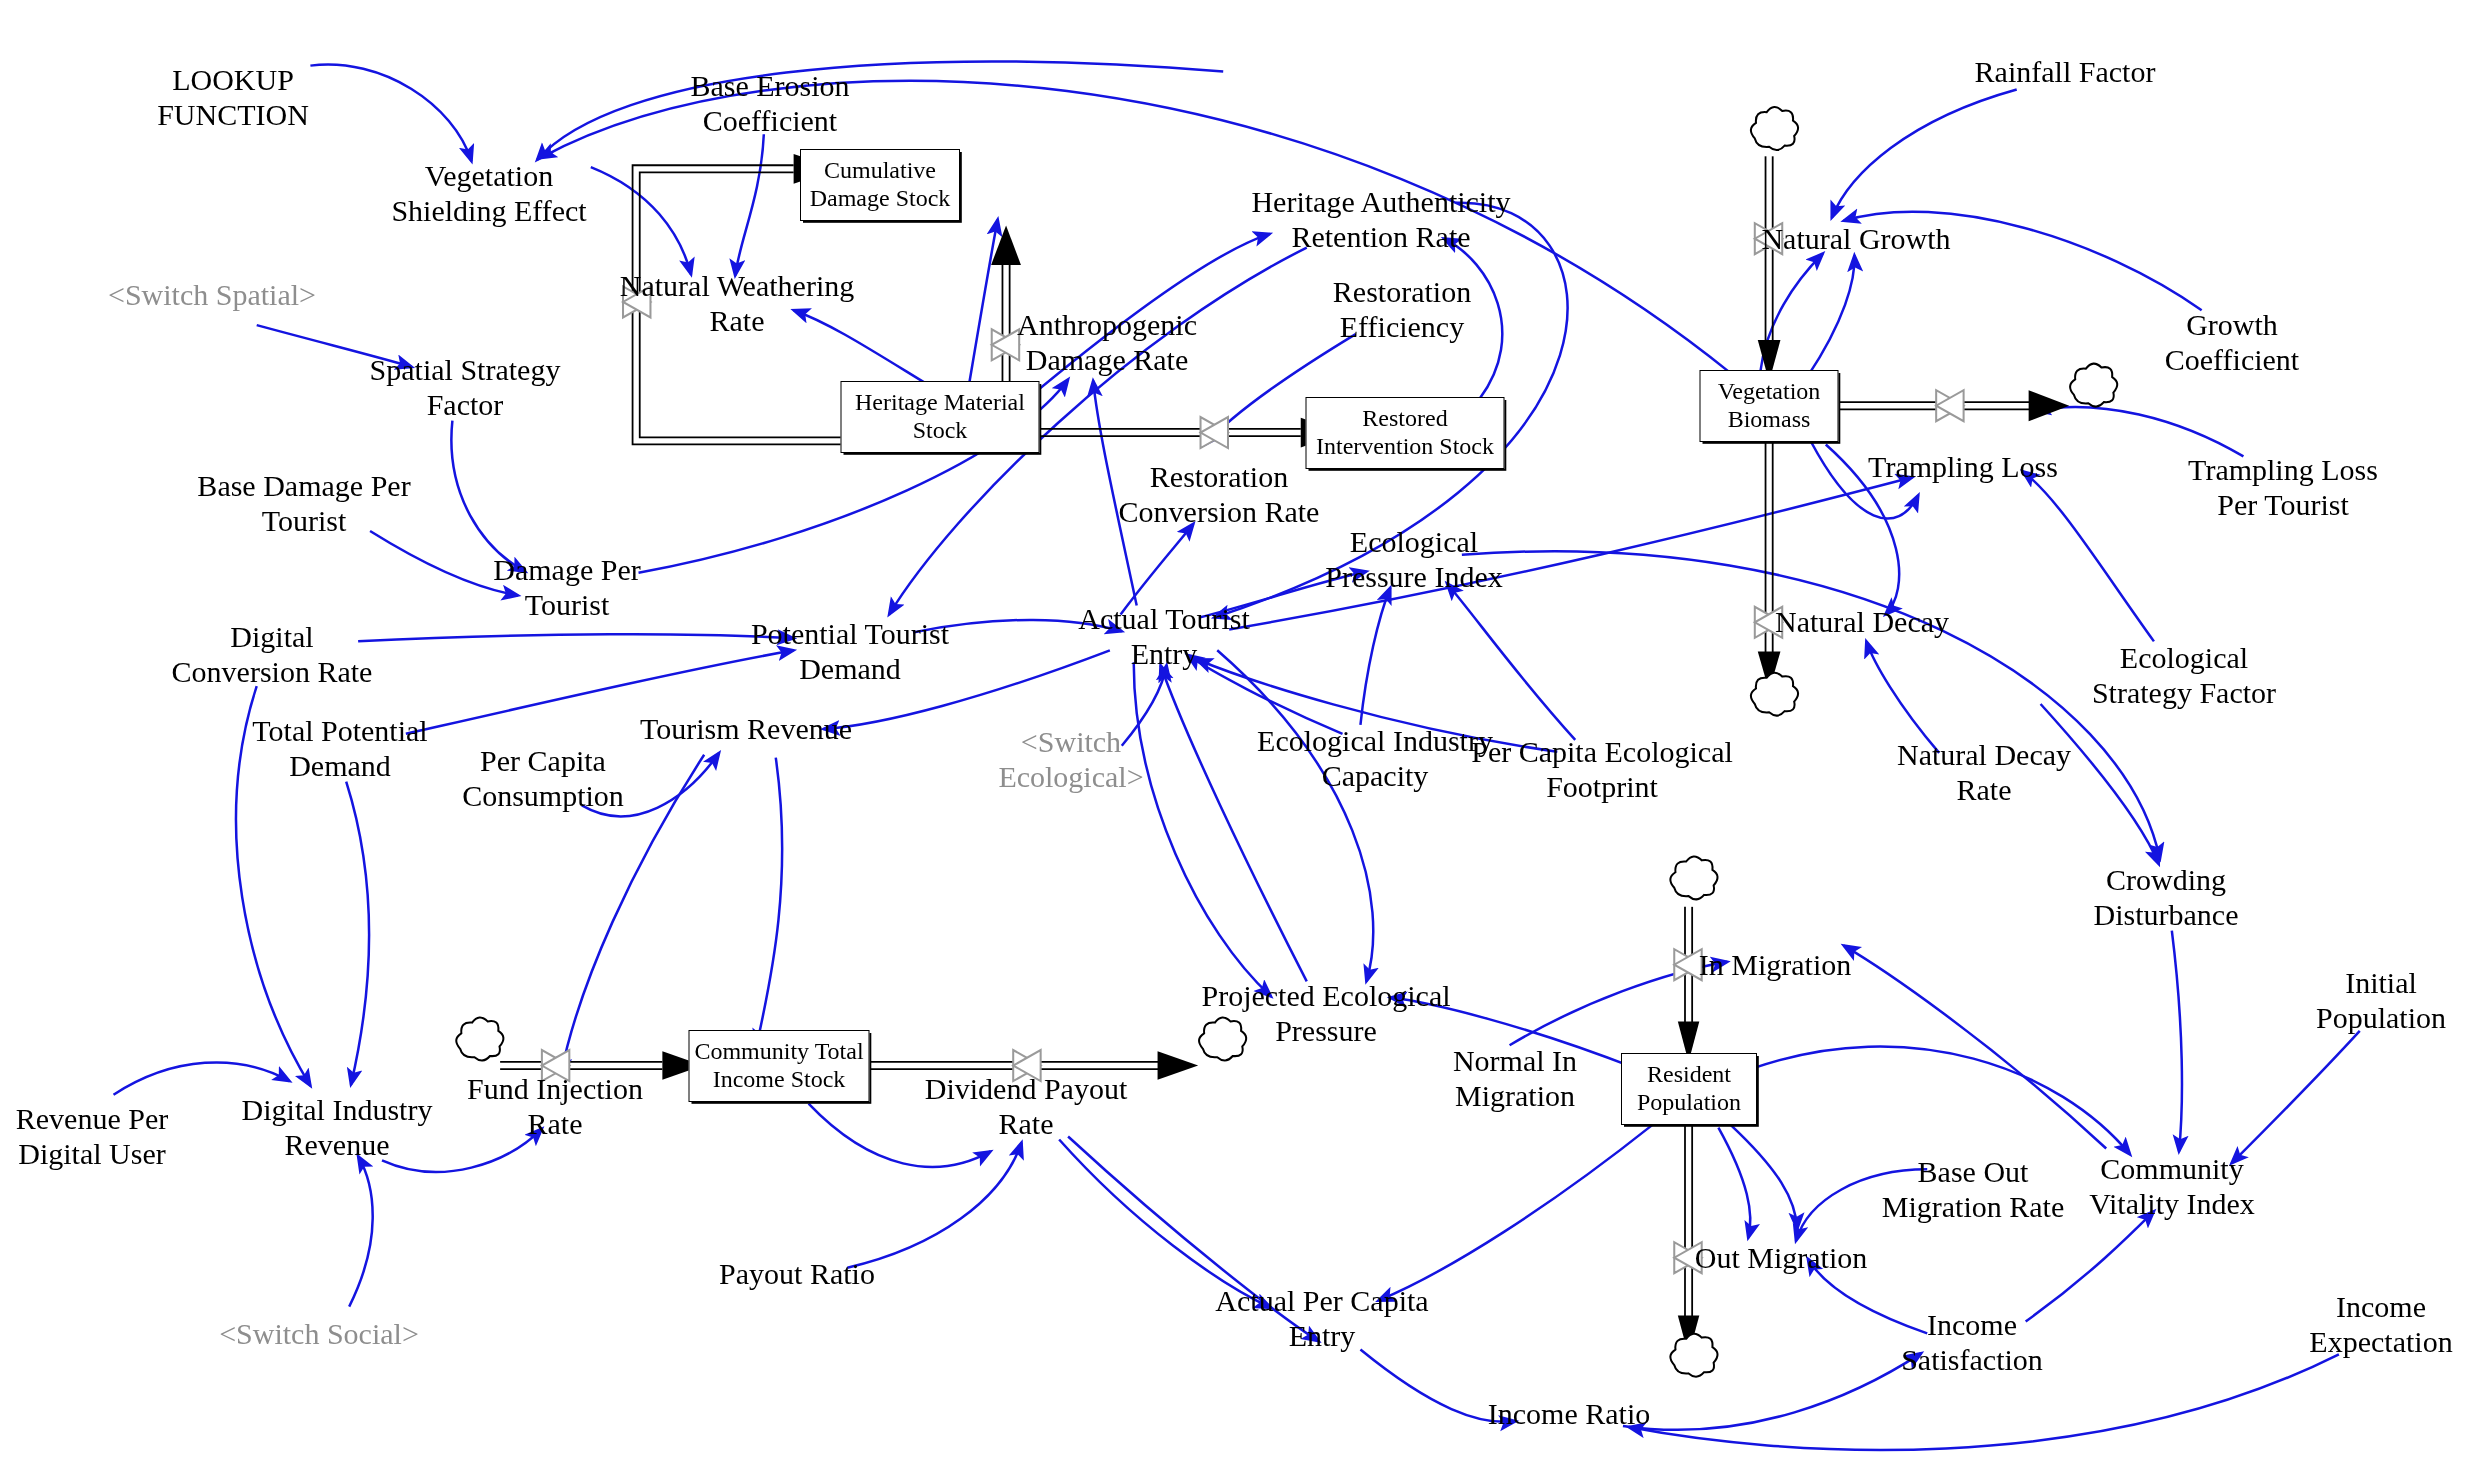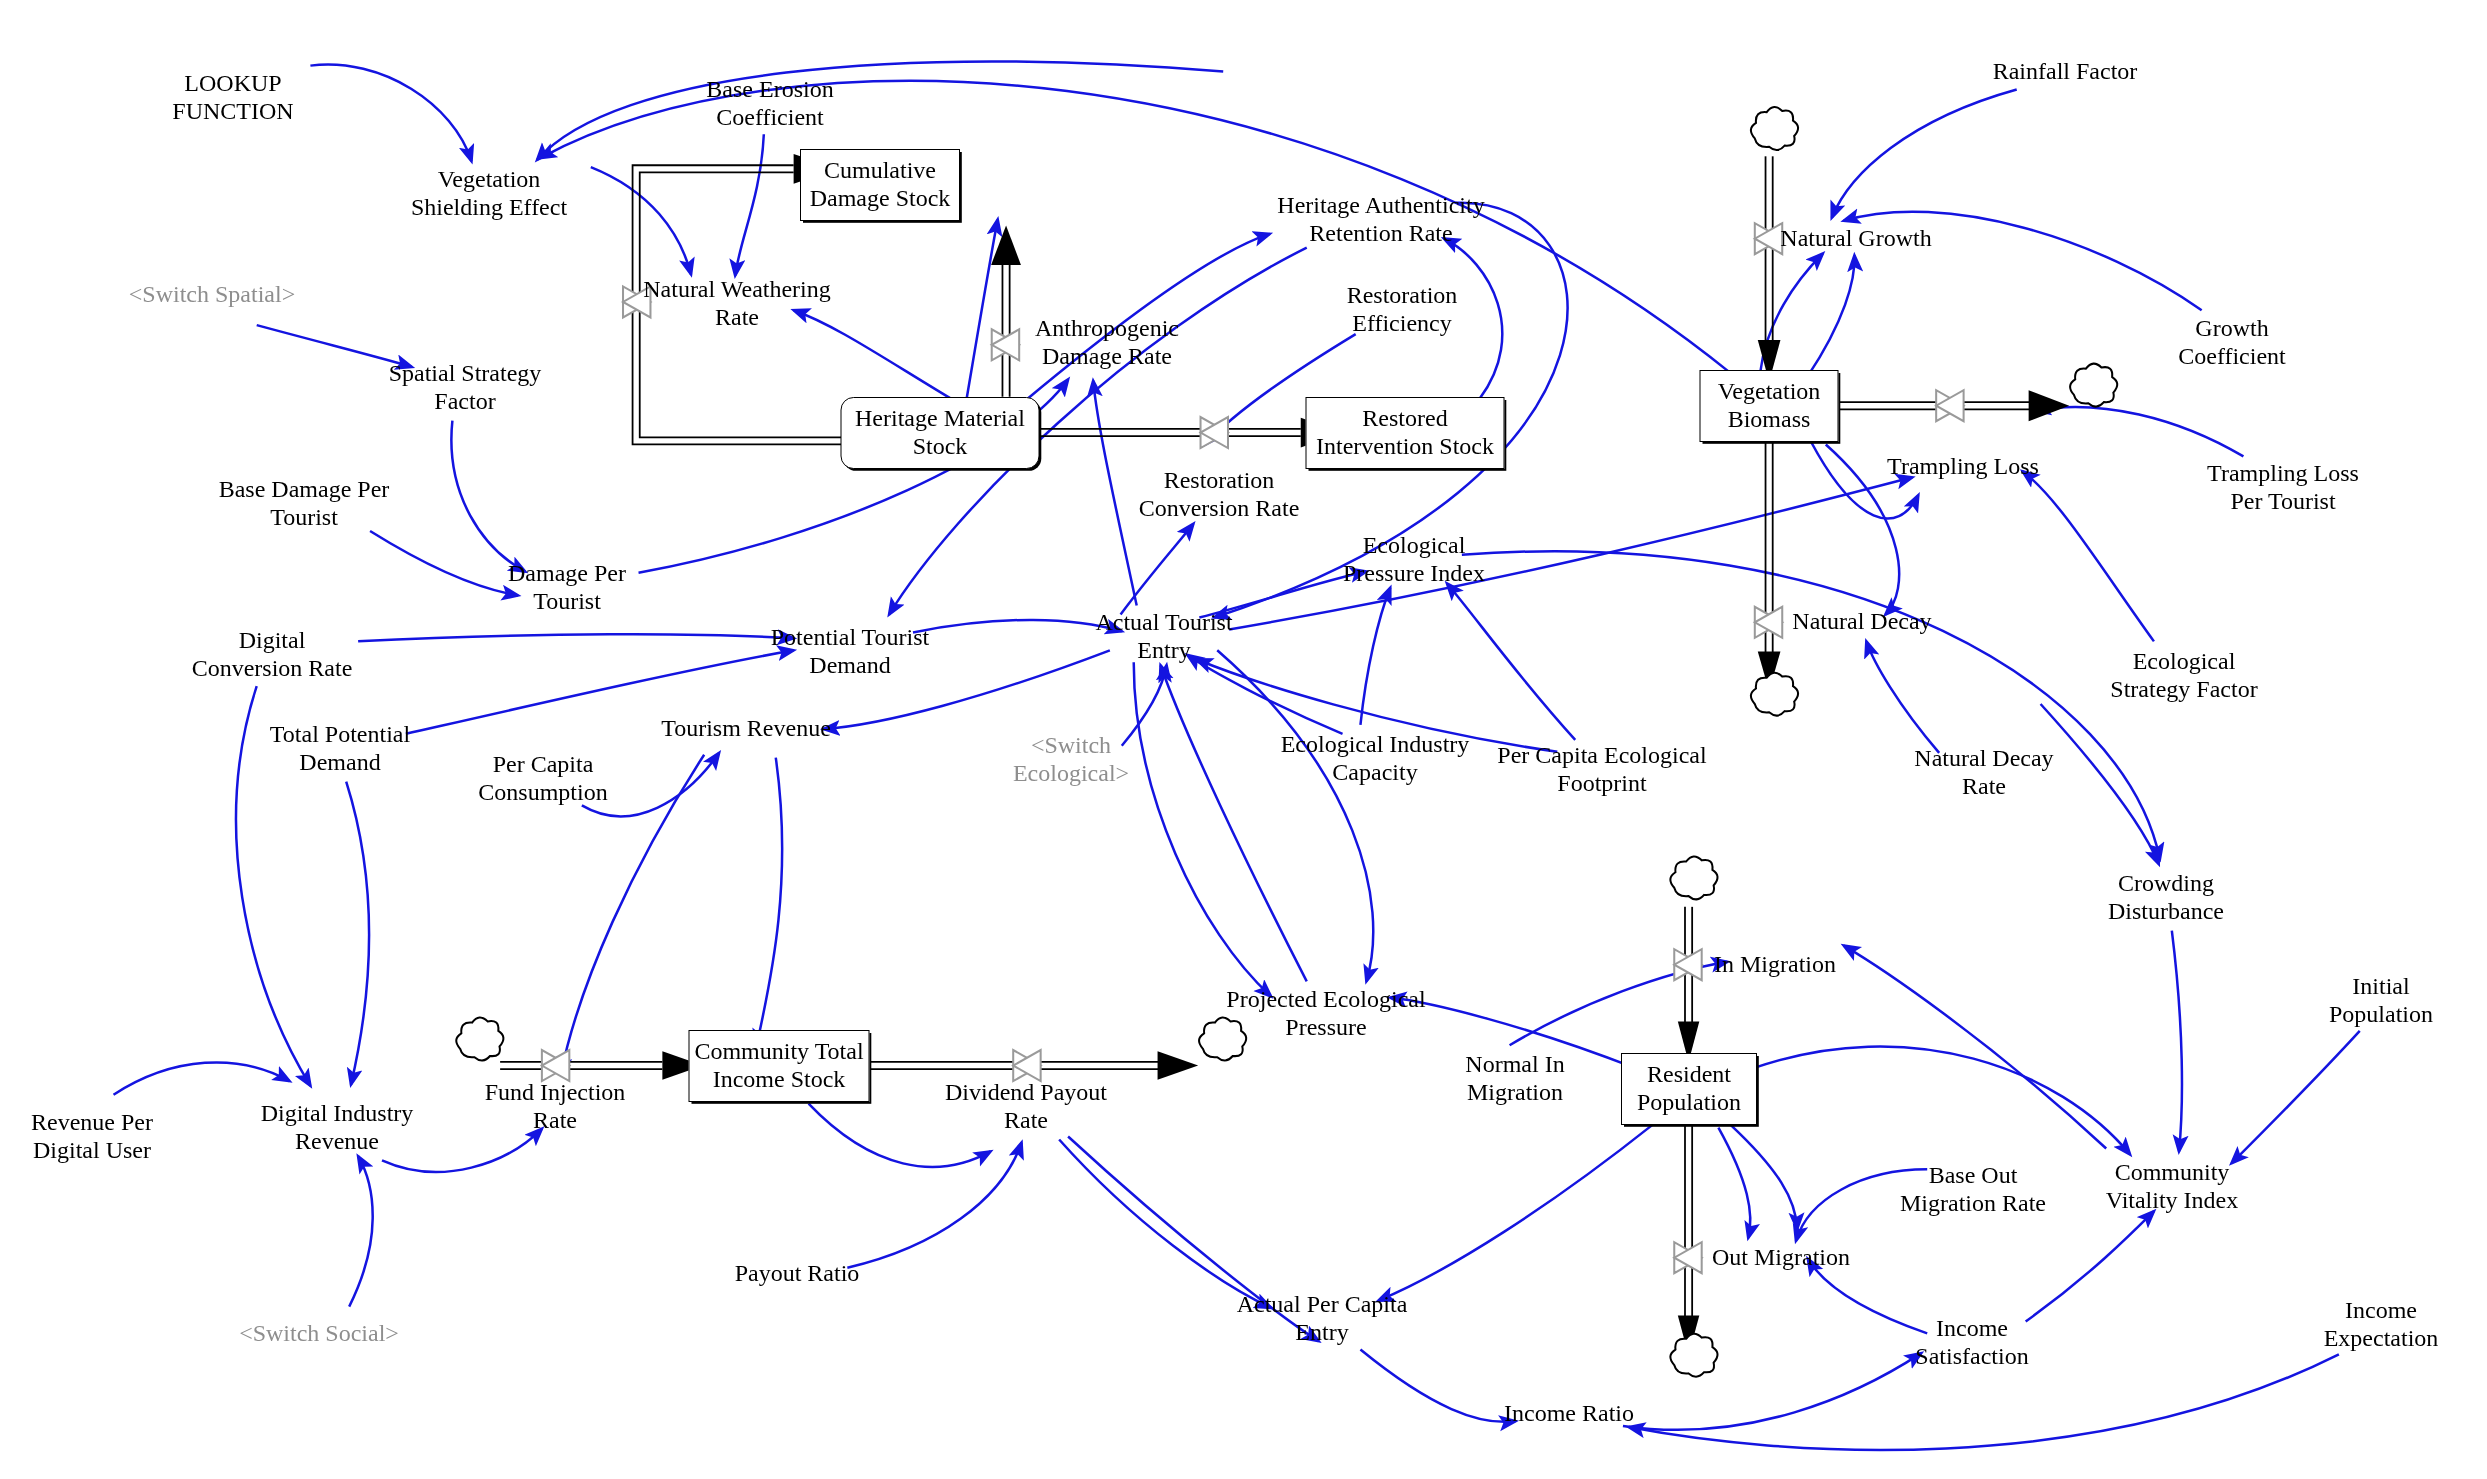--- a/index.html
+++ b/index.html
@@ -19,21 +19,21 @@
     position: absolute;
     left: 0;
     top: 0;
     width: 2487px;
     height: 1479px;
     pointer-events: none;
   }
   .aux {
     position: absolute;
     color: #000000;
-    font-size: 24px;
+    font-size: 30px;
     line-height: 1.16;
     text-align: center;
     white-space: pre-line;
     transform: translate(-50%, -50%);
     font-family: "Liberation Serif", "DejaVu Serif", serif;
   }
   .aux.shadow {
     color: #8e8e8e;
   }
   .stock {
@@ -290,21 +290,21 @@
       <path d="M771,1758 q-14,-16 2,-26 q-2,-20 18,-18 q12,-16 26,-2 q20,-4 18,16 q16,10 2,26 q4,18 -16,16 q-12,14 -26,2 q-20,2 -24,-14 z"></path>
       <path d="M2016,1758 q-14,-16 2,-26 q-2,-20 18,-18 q12,-16 26,-2 q20,-4 18,16 q16,10 2,26 q4,18 -16,16 q-12,14 -26,2 q-20,2 -24,-14 z"></path>
       <path d="M2806,1488 q-14,-16 2,-26 q-2,-20 18,-18 q12,-16 26,-2 q20,-4 18,16 q16,10 2,26 q4,18 -16,16 q-12,14 -26,2 q-20,2 -24,-14 z"></path>
       <path d="M2806,2288 q-14,-16 2,-26 q-2,-20 18,-18 q12,-16 26,-2 q20,-4 18,16 q16,10 2,26 q4,18 -16,16 q-12,14 -26,2 q-20,2 -24,-14 z"></path>
     </g>
   </svg>
 
   <div id="nodes">
       <div class="stock" style="left: 880px; top: 185px; width: 158px; height: 70px;">Cumulative
 Damage Stock</div>
-      <div class="stock" style="left: 940px; top: 433px; width: 197px; height: 70px; border-radius: 13px;">Heritage Material
+      <div class="stock" style="left: 940px; top: 417px; width: 197px; height: 70px;">Heritage Material
 Stock</div>
       <div class="stock" style="left: 1405px; top: 433px; width: 197px; height: 70px;">Restored
 Intervention Stock</div>
       <div class="stock" style="left: 1769px; top: 406px; width: 137px; height: 70px;">Vegetation
 Biomass</div>
       <div class="stock" style="left: 779px; top: 1066px; width: 179px; height: 70px;">Community Total
 Income Stock</div>
       <div class="stock" style="left: 1689px; top: 1089px; width: 134px; height: 70px;">Resident
 Population</div>
       <div class="aux" style="left: 737px; top: 304px;">Natural Weathering

